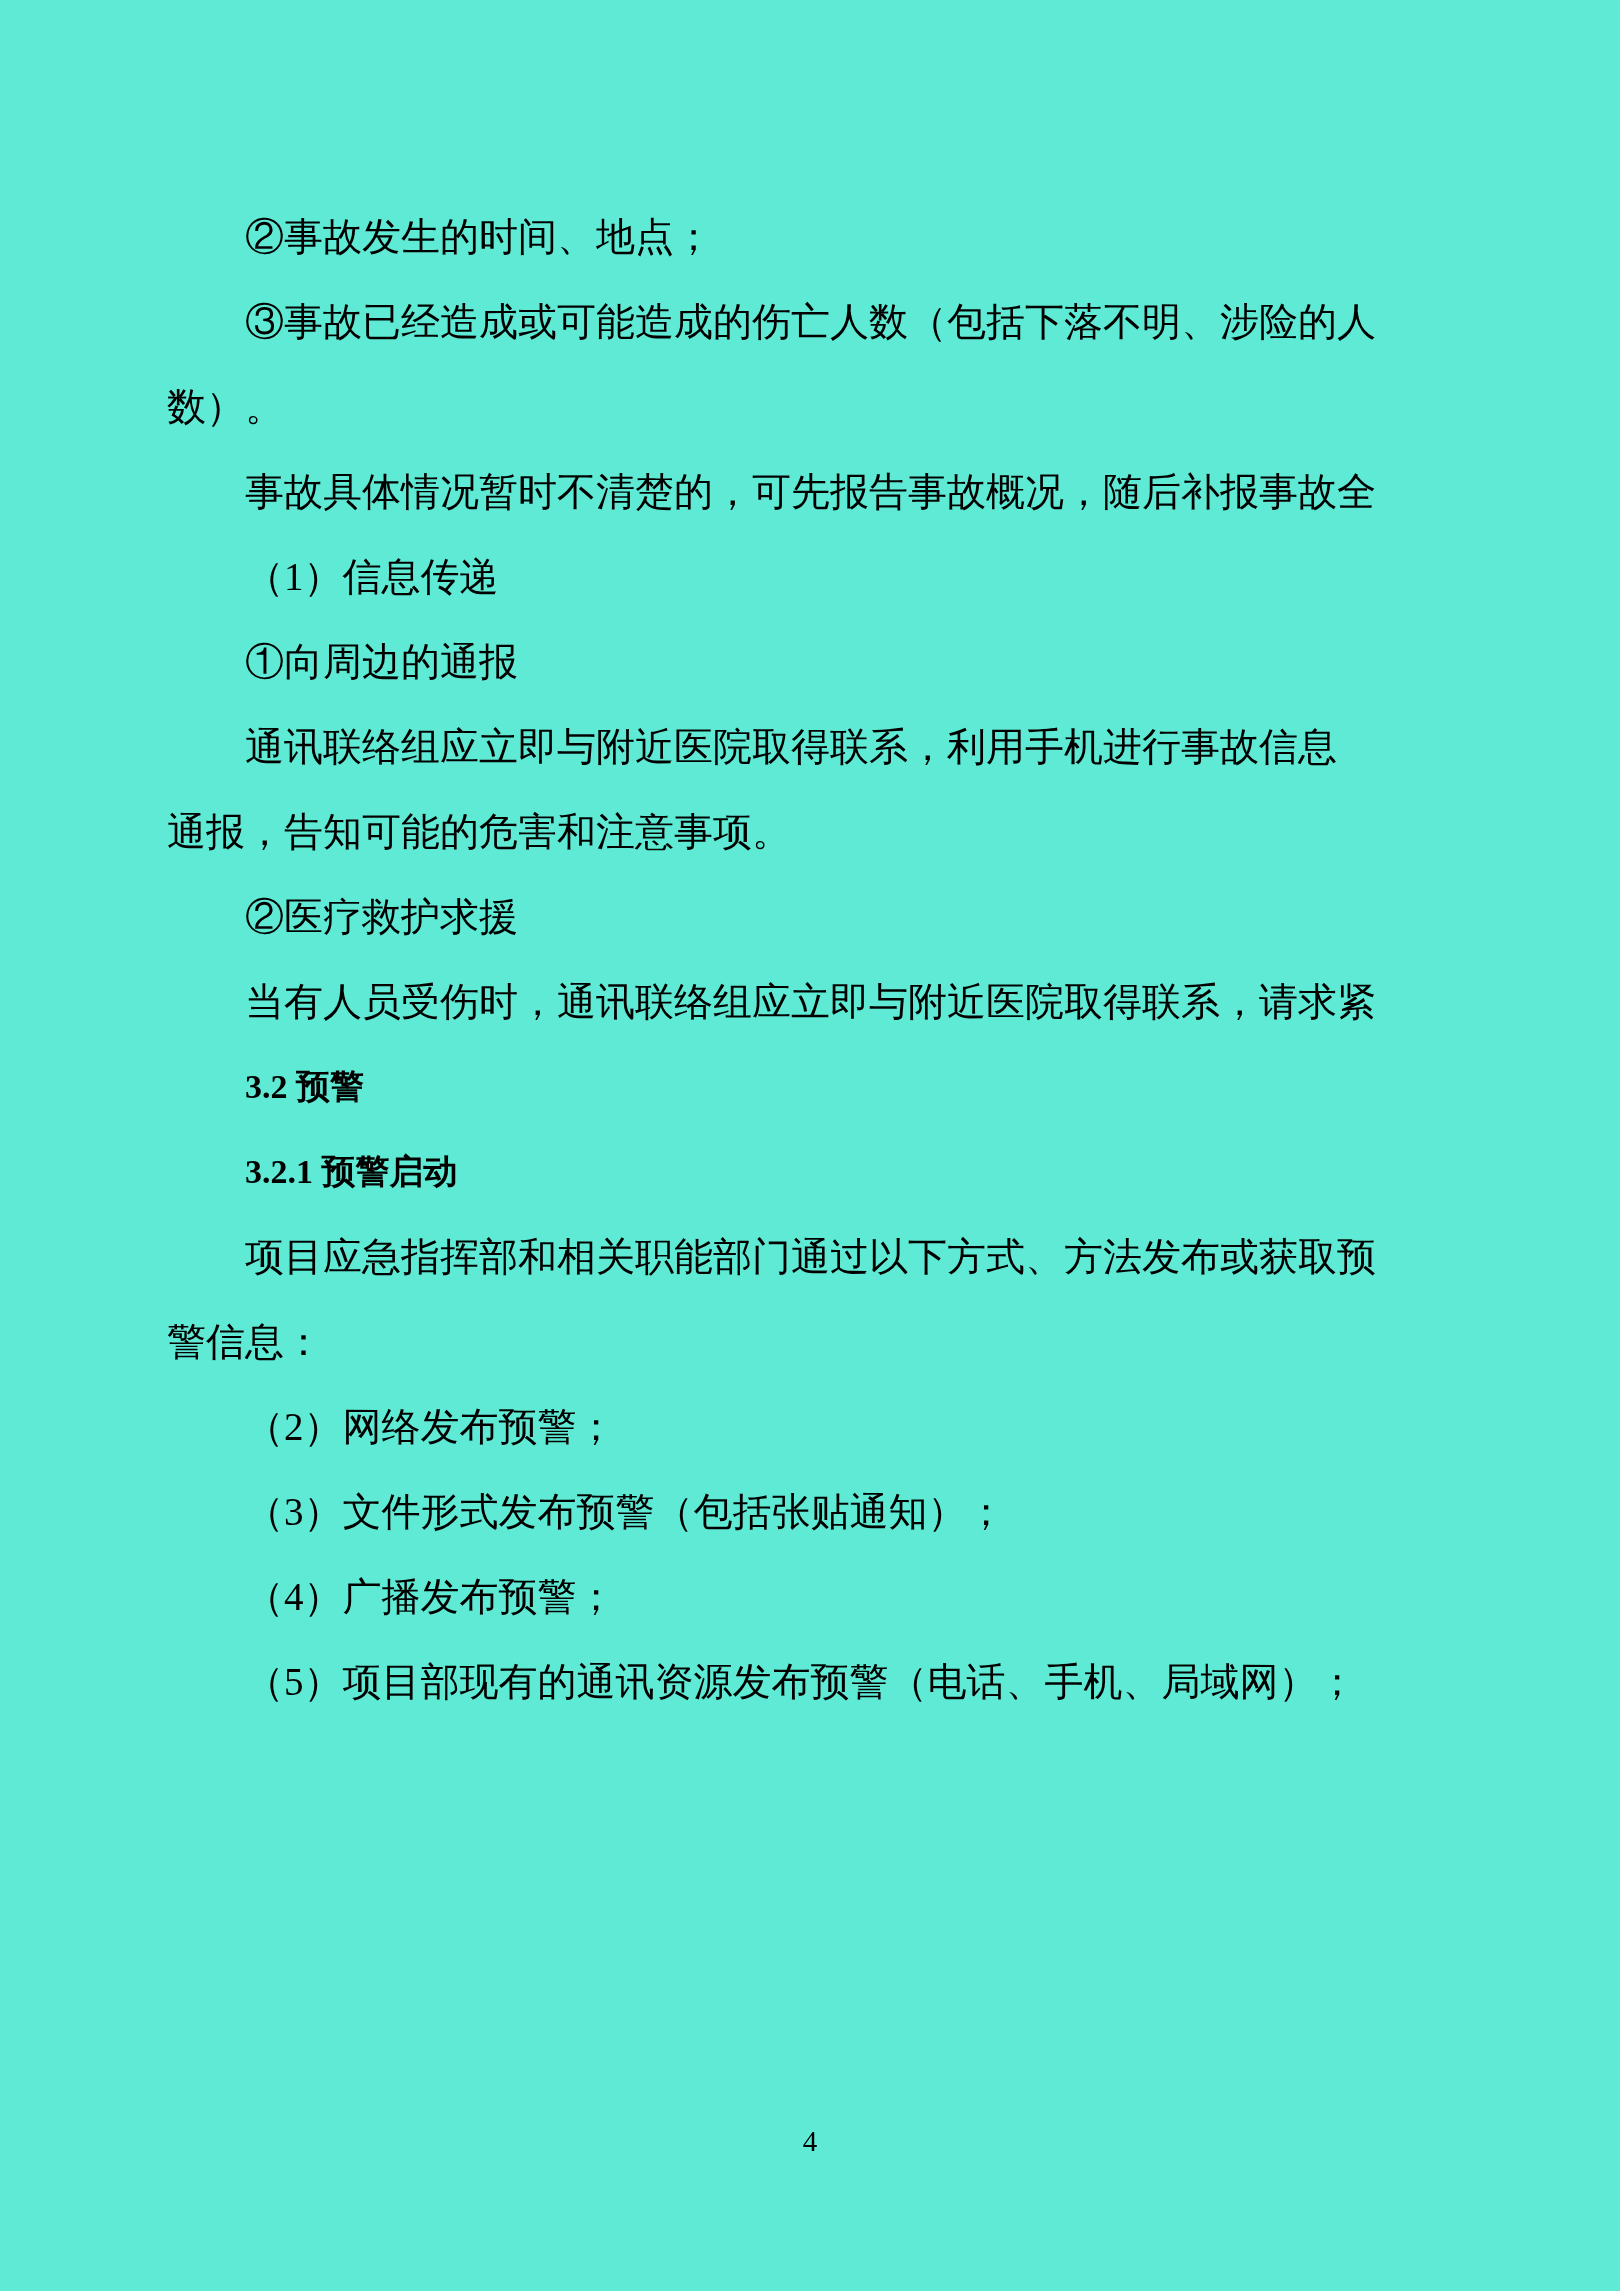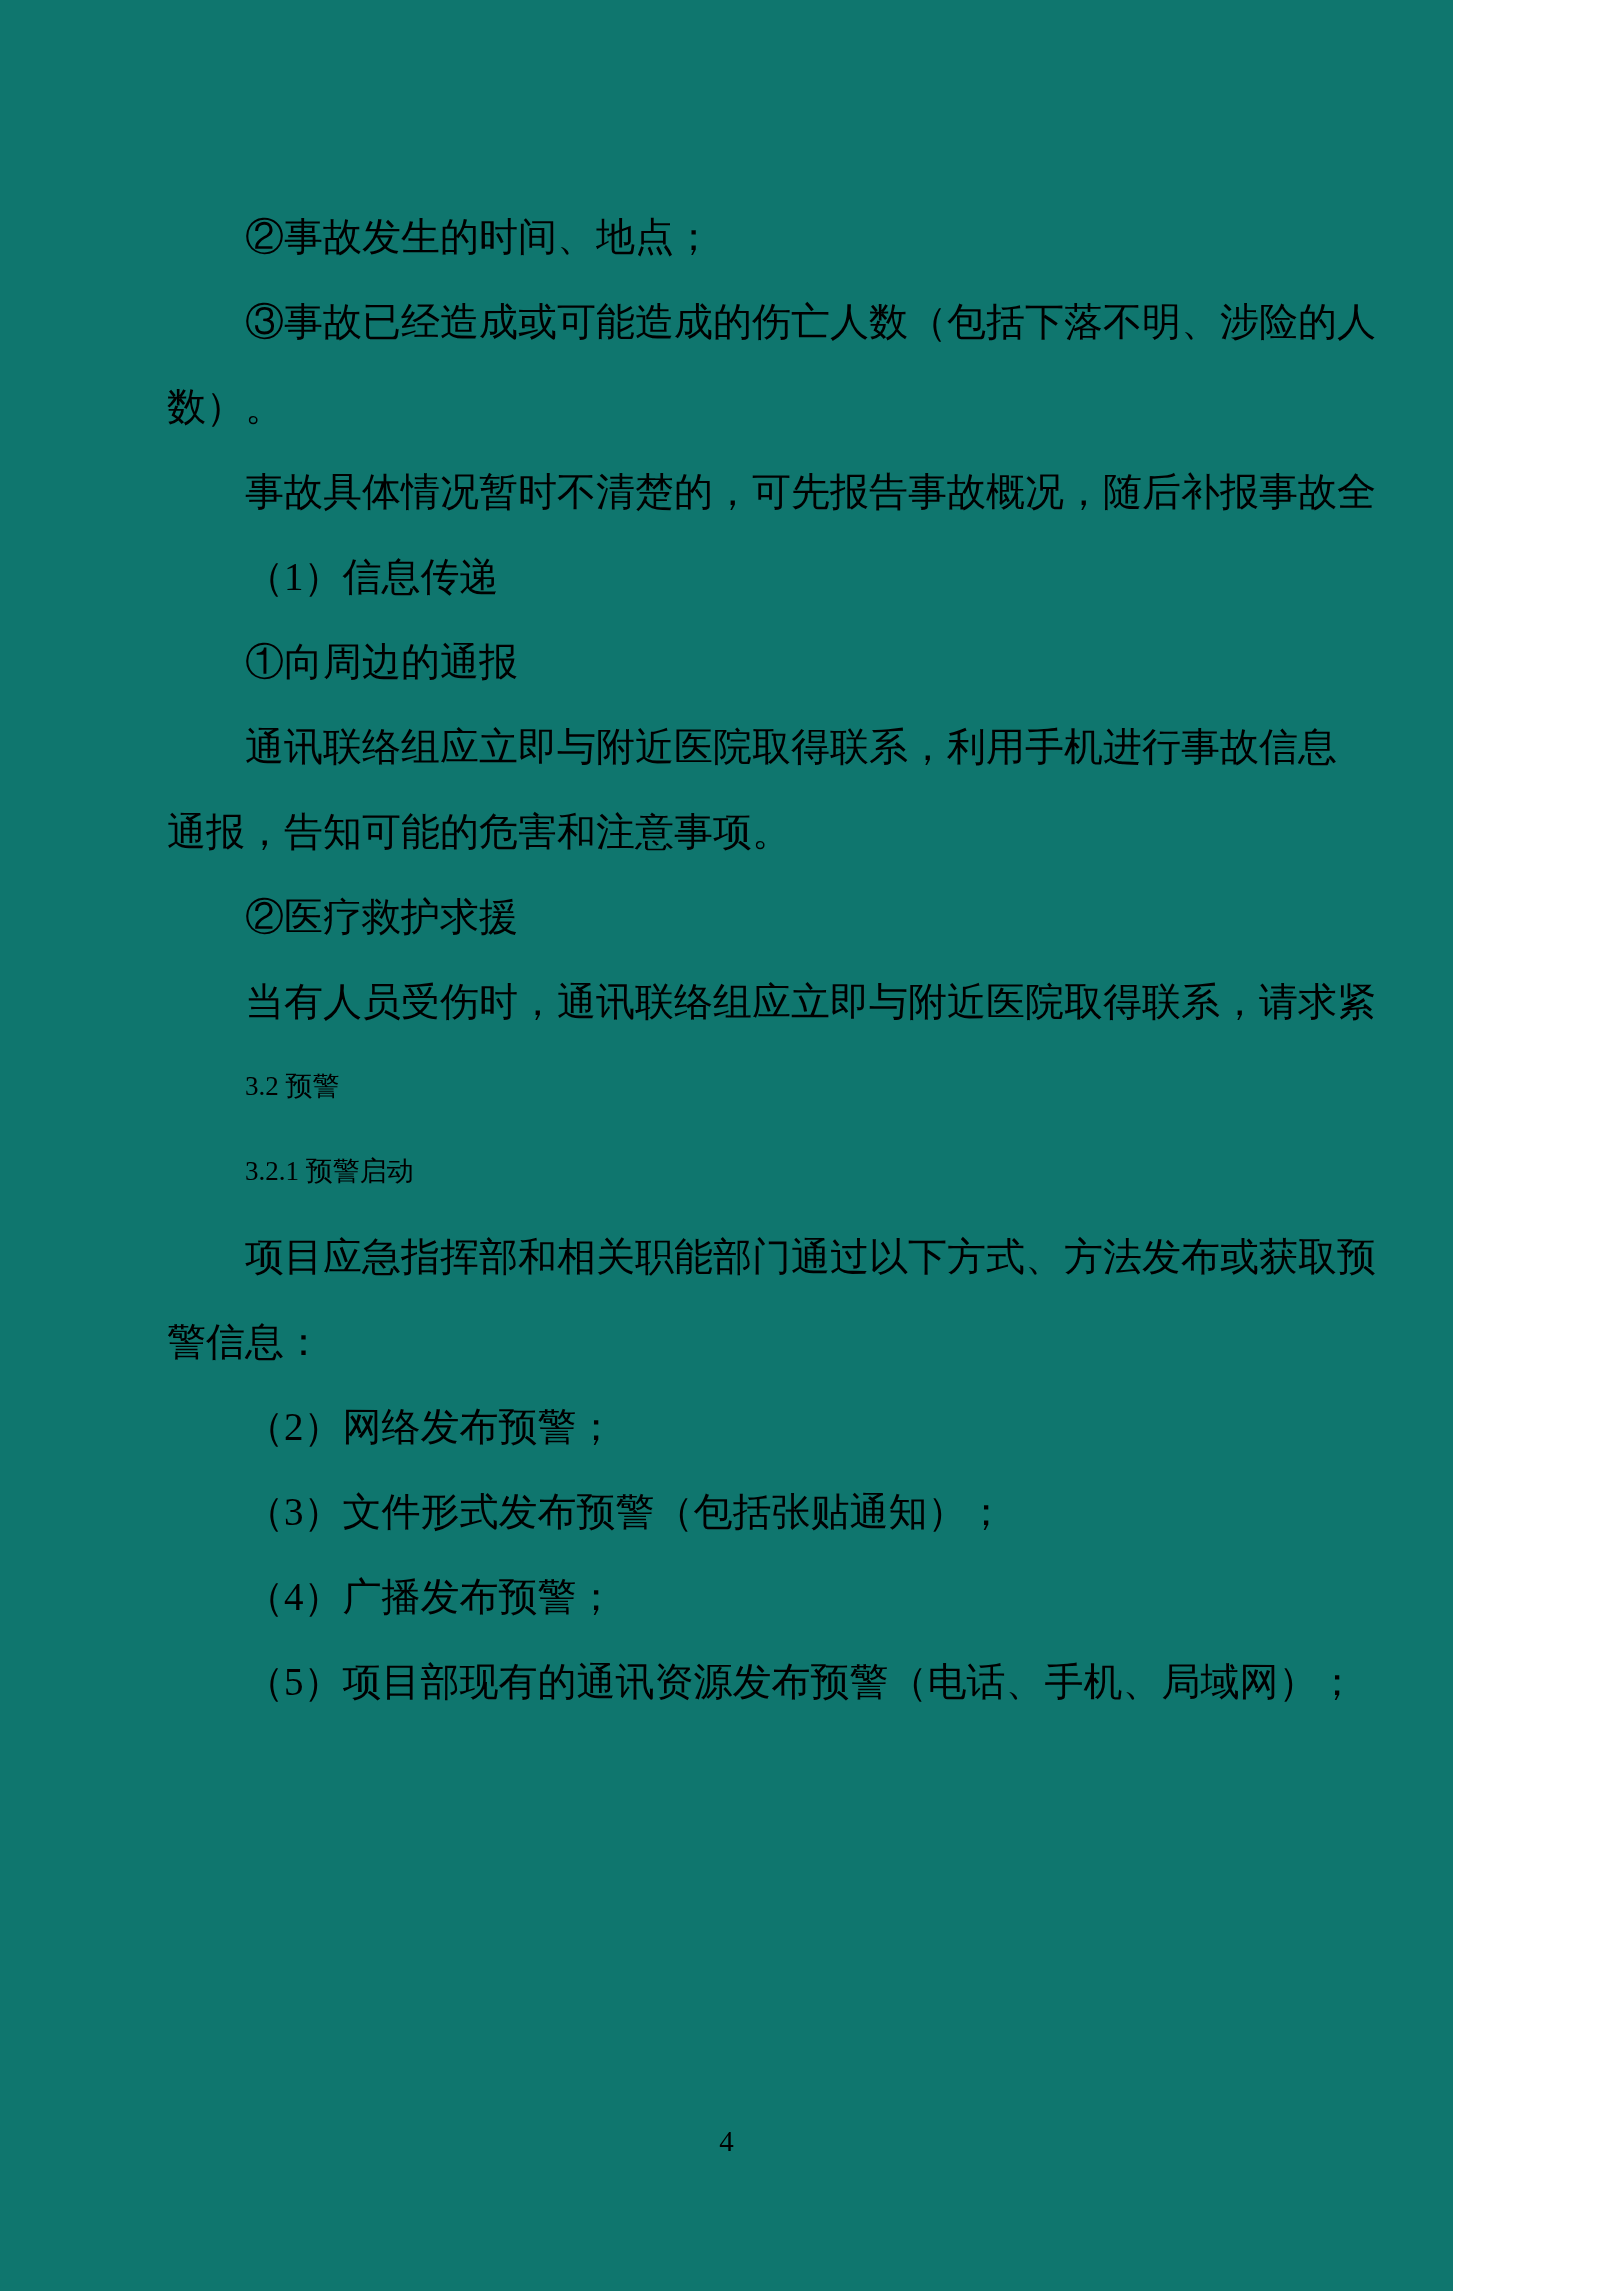--- a/index.html
+++ b/index.html
@@ -2,23 +2,23 @@
 <html><head>
 <meta charset="utf-8">
 <style>
   html, body {
     margin: 0;
     padding: 0;
     background: #ffffff;
   }
   .page {
     position: relative;
-    width: 1453px;
+    width: 1620px;
     height: 2292px;
-    background: #0f766e;
+    background: #5eead4;
     color: #000000;
     font-family: "Liberation Serif", serif;
     overflow: hidden;
   }
   .content {
     position: absolute;
     left: 167px;
     top: 194px;
     width: 1313px;
   }
@@ -27,22 +27,22 @@
     line-height: 85px;
     font-size: 39px;
     font-weight: normal;
     white-space: nowrap;
     letter-spacing: 0px;
   }
   .indent {
     padding-left: 78px;
   }
   .bold {
-    font-weight: normal;
-    font-size: 27px;
+    font-weight: bold;
+    font-size: 34px;
   }
   .page-number {
     position: absolute;
     top: 2125px;
     left: 0;
     width: 100%;
     text-align: center;
     font-size: 29px;
     line-height: 33px;
     font-family: "Liberation Serif", serif;

